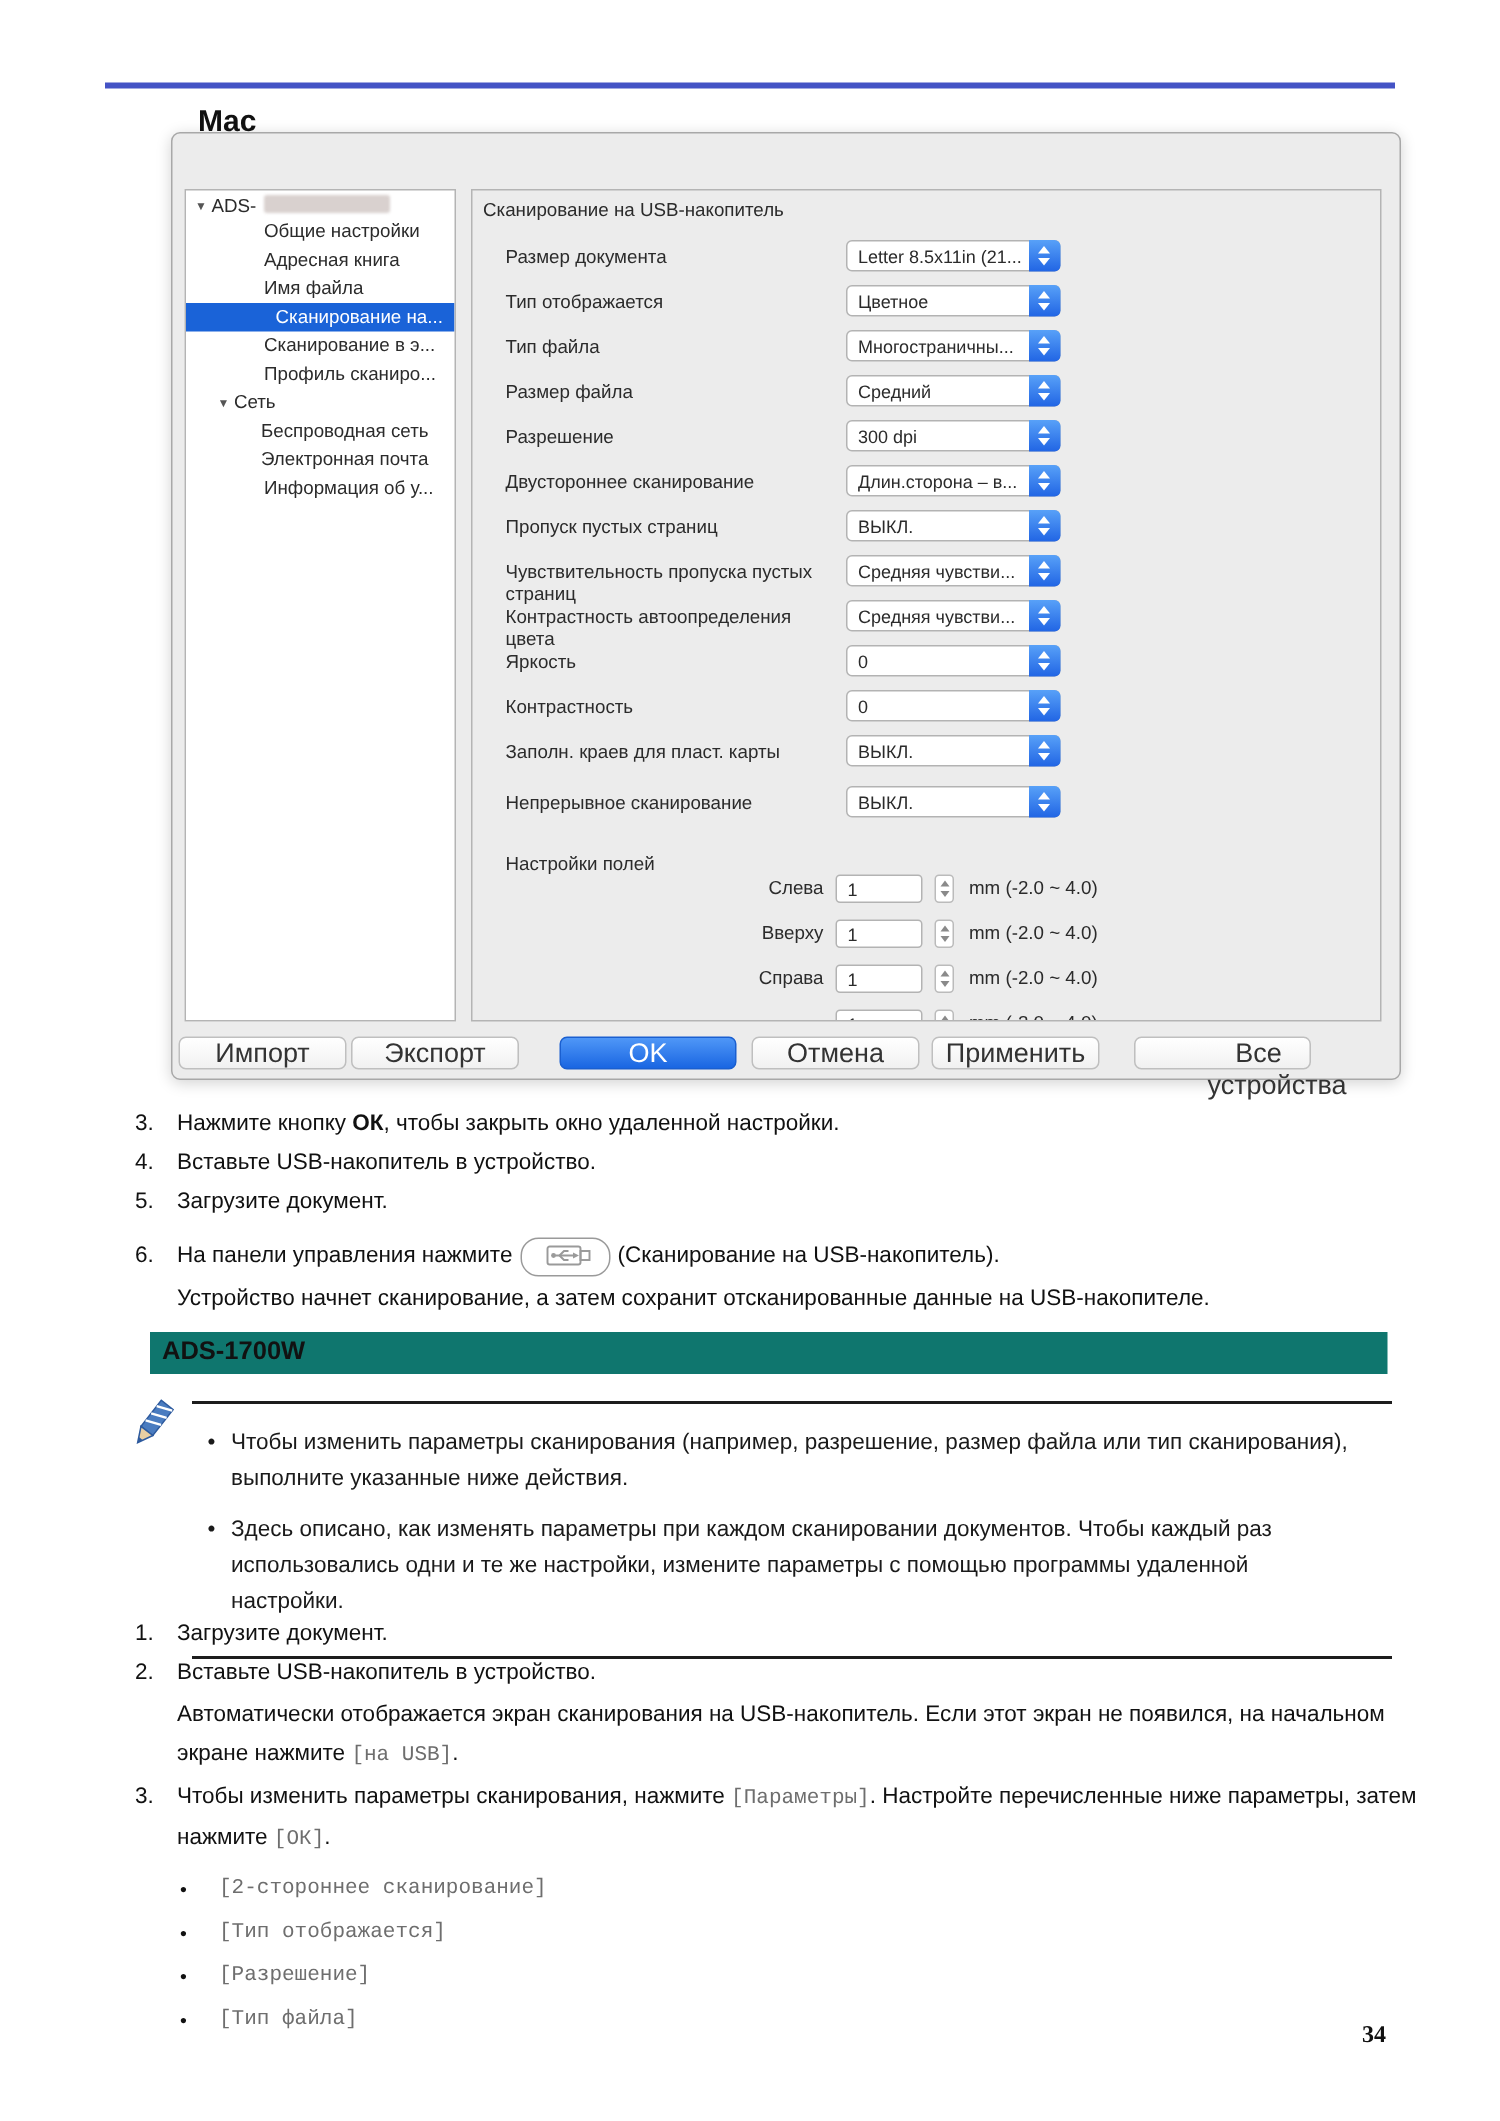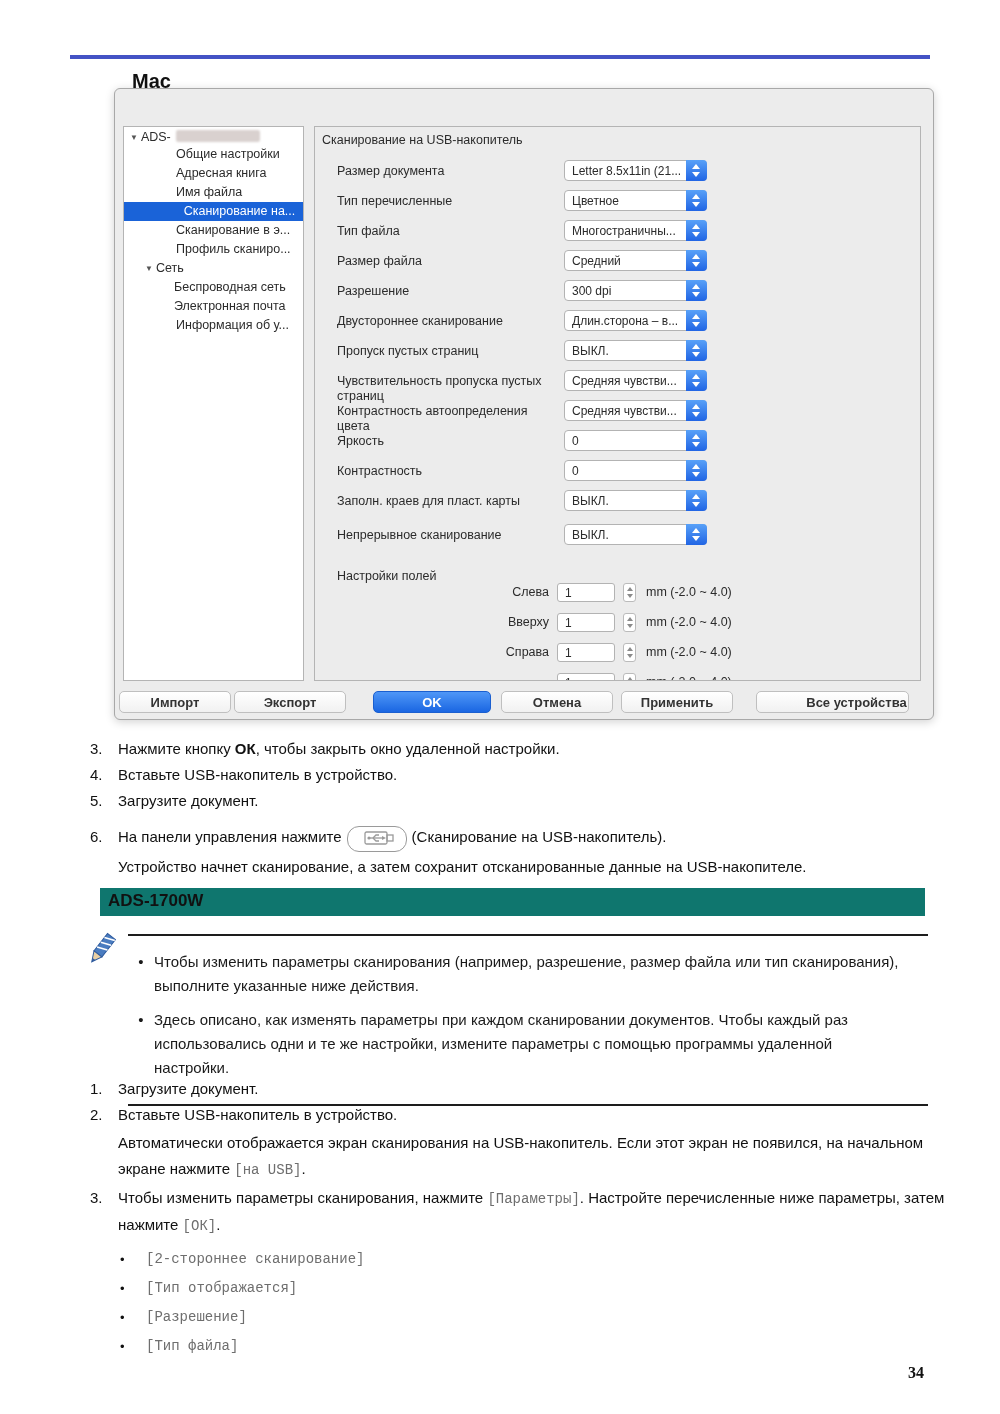--- a/index.html
+++ b/index.html
@@ -56,21 +56,21 @@
          border:1px solid #bbb;border-radius:3px;box-sizing:border-box;}
   .mstep::before{content:"";position:absolute;left:3px;top:3px;border:3px solid transparent;
          border-bottom:4px solid #8a8a8a;border-top:none;}
   .mstep::after{content:"";position:absolute;left:3px;bottom:3px;border:3px solid transparent;
          border-top:4px solid #8a8a8a;border-bottom:none;}
   .munit{margin-left:10px;}
   
   .btnbar{position:absolute;left:0;top:602px;width:100%;height:24px;}
   .wbtn{position:absolute;height:22px;border:1px solid #bfbfbf;border-radius:5px;
         background:linear-gradient(#ffffff,#f1f1f1);font-family:"Liberation Sans",sans-serif;
-        font-size:13px;color:#333;padding:0;font-weight:bold;}
+        font-size:18px;color:#333;padding:0;}
   .wbtn.primary{background:linear-gradient(#4f97f7,#1a66e2);border-color:#1a5fd0;color:#fff;}
   
   .watermark{position:absolute;left:398px;top:678px;z-index:40;font-family:"DejaVu Serif",serif;
              font-style:italic;font-weight:bold;font-size:47px;color:#c41414;letter-spacing:1px;}
   
   .steps{position:absolute;left:90px;width:870px;font-size:15px;line-height:26px;color:#111;}
   .step{display:flex;margin:0 0 0 0;}
   .step .num{width:28px;flex:none;}
   .step .txt{flex:1;}
   .substep{padding-left:28px;margin-top:2px;}
@@ -82,21 +82,21 @@
   .note{position:absolute;left:128px;top:934px;width:800px;border-top:2px solid #1d1d1d;
         border-bottom:2px solid #1d1d1d;padding:10px 0 14px 0;box-sizing:border-box;}
   .nbullet{display:flex;font-size:15px;line-height:24px;margin:4px 0 10px 0;}
   .nbullet .dot{width:26px;flex:none;text-align:center;}
   .nbullet .txt{width:748px;}
   .pencil{position:absolute;left:84px;top:930px;}
   .opts{margin:12px 0 0 30px;}
   .opt{display:flex;margin-bottom:12px;line-height:17px;}
   .opt .dot{width:26px;flex:none;font-size:13px;}
   .pagenum{position:absolute;left:908px;top:1348px;font-family:"Liberation Serif",serif;
-           font-weight:bold;font-size:16px;color:#111;margin-top:16px;}
+           font-weight:bold;font-size:16px;color:#111;}
 </style>
 </head>
 <body>
 
 <div class="page">
 
   <div class="top-rule"></div>
   <div class="mac-label">Mac</div>
 
   <div class="window">
@@ -133,21 +133,21 @@
       <div id="rows">
   <div class="srow" style="top: 33px;">
     <span class="lbl">Размер документа</span>
     <span class="dd">
       <span class="val">Letter 8.5x11in (21...</span>
       <span class="step"></span>
     </span>
   </div>
 
   <div class="srow" style="top: 63px;">
-    <span class="lbl">Тип перечисленные</span>
+    <span class="lbl">Тип отображается</span>
     <span class="dd">
       <span class="val">Цветное</span>
       <span class="step"></span>
     </span>
   </div>
 
   <div class="srow" style="top: 93px;">
     <span class="lbl">Тип файла</span>
     <span class="dd">
       <span class="val">Многостраничны...</span>
@@ -266,21 +266,21 @@
   </div>
 </div>
     </div>
 
     <div class="btnbar" id="btnbar">
         <button class="wbtn" style="left: 4px; width: 112px;">Импорт</button>
         <button class="wbtn" style="left: 119px; width: 112px;">Экспорт</button>
         <button class="wbtn primary" style="left: 258px; width: 118px;">OK</button>
         <button class="wbtn" style="left: 386px; width: 112px;">Отмена</button>
         <button class="wbtn" style="left: 506px; width: 112px;">Применить</button>
-        <button class="wbtn" style="left: 641px; width: 153px; padding-left: 48px;">Все устройства</button>
+        <button class="wbtn" style="left: 641px; width: 118px; padding-left: 48px;">Все устройства</button>
       </div>
   </div>
 
 
   <div class="steps" style="top:736px;">
     <div class="step">
       <span class="num">3.</span>
       <span class="txt"><span>Нажмите кнопку </span><b>ОК</b><span>, чтобы закрыть окно удаленной настройки.</span></span>
     </div>
     <div class="step">

